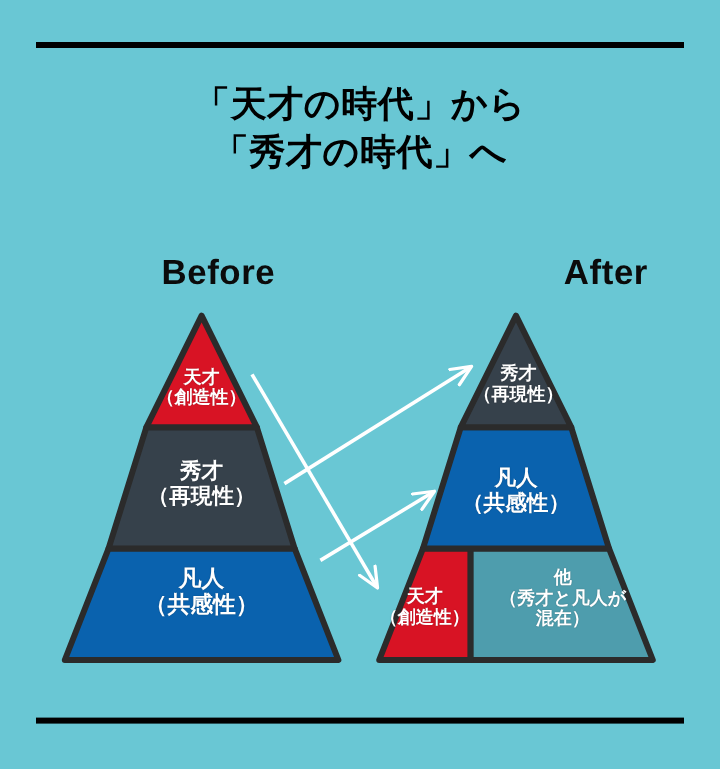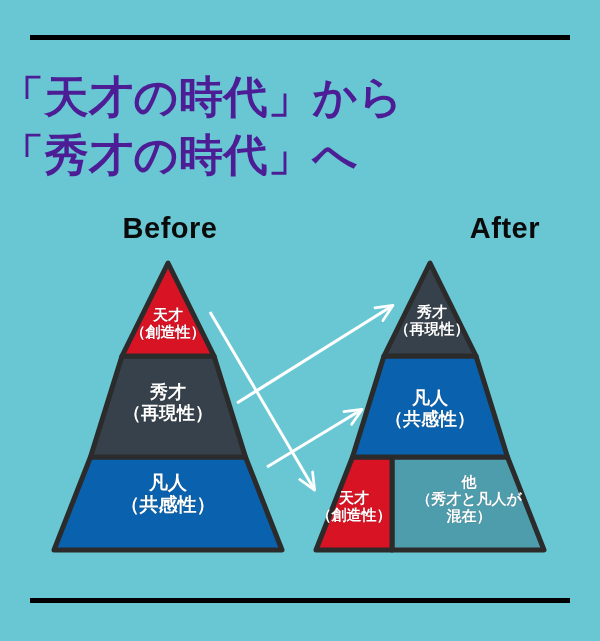--- a/index.html
+++ b/index.html
@@ -14,38 +14,38 @@
 
   .rule{
     position:absolute;left:30px;width:540px;height:5px;
     background:#000;
   }
   #rule-top{top:35px;}
   #rule-bottom{top:598px;}
 
   #title{
     position:absolute;left:0;top:68px;width:600px;
-    text-align:left;
-    color:#4c1d95;
-    font-size:44px;
+    text-align:center;
+    color:#000000;
+    font-size:30px;
     font-weight:bold;
     line-height:1.32;
     letter-spacing:0.5px;
     white-space:pre-line;
   }
 
   .col-label{
     position:absolute;
     font-size:29px;
     font-weight:bold;
     color:#0b0b0b;
     text-align:center;
     letter-spacing:0.5px;
   }
-  #label-before{left:60px;top:212px;width:220px;}
+  #label-before{left:72px;top:212px;width:220px;}
   #label-after{left:320px;top:212px;width:220px;text-align:right;}
 
   .pyr{position:absolute;}
   .pyr svg{display:block;overflow:visible;}
 
   .seg-text{
     position:absolute;
     text-align:center;
     color:#ffffff;
     font-weight:bold;

